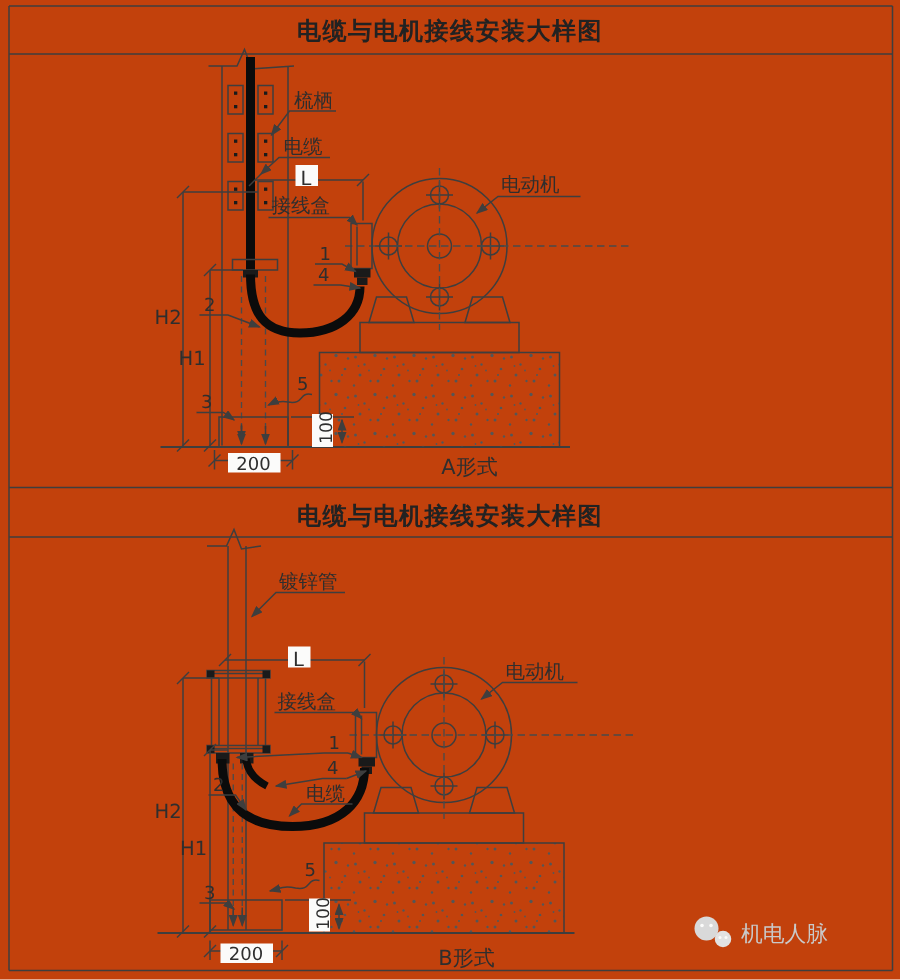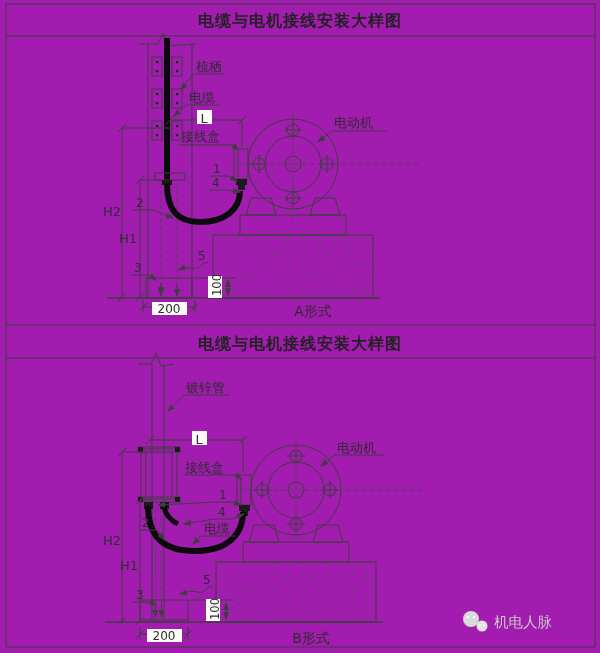--- a/index.html
+++ b/index.html
@@ -1,16 +1,16 @@
 <!DOCTYPE html>
 <html><head>
 <meta charset="utf-8">
 <style>
   html,body{margin:0;padding:0;background:#fbfbfa;}
-  .stage{position:relative;width:600px;height:653px;background:#a21caf;overflow:hidden;
+  .stage{position:relative;width:600px;height:653px;background:#c2410c;overflow:hidden;
          font-family:"DejaVu Sans",sans-serif;}
   svg{display:block;}
   .ln{stroke:#3e3e3e;stroke-width:1;fill:none;}
   .ln2{stroke:#3e3e3e;stroke-width:1.3;fill:none;}
   .dash{stroke:#4a4a4a;stroke-width:0.9;fill:none;stroke-dasharray:5,3;}
   .cdash{stroke:#4a4a4a;stroke-width:0.9;fill:none;stroke-dasharray:4,3;}
   .cable{stroke:#0b0b0b;stroke-width:6;fill:none;stroke-linecap:butt;}
   .blk{fill:#1a1a1a;stroke:none;}
   .halo{fill:#fbfbfa;stroke:none;}
   .lbl{font-family:"DejaVu Sans",sans-serif;font-size:13px;fill:#2e2e2e;}

